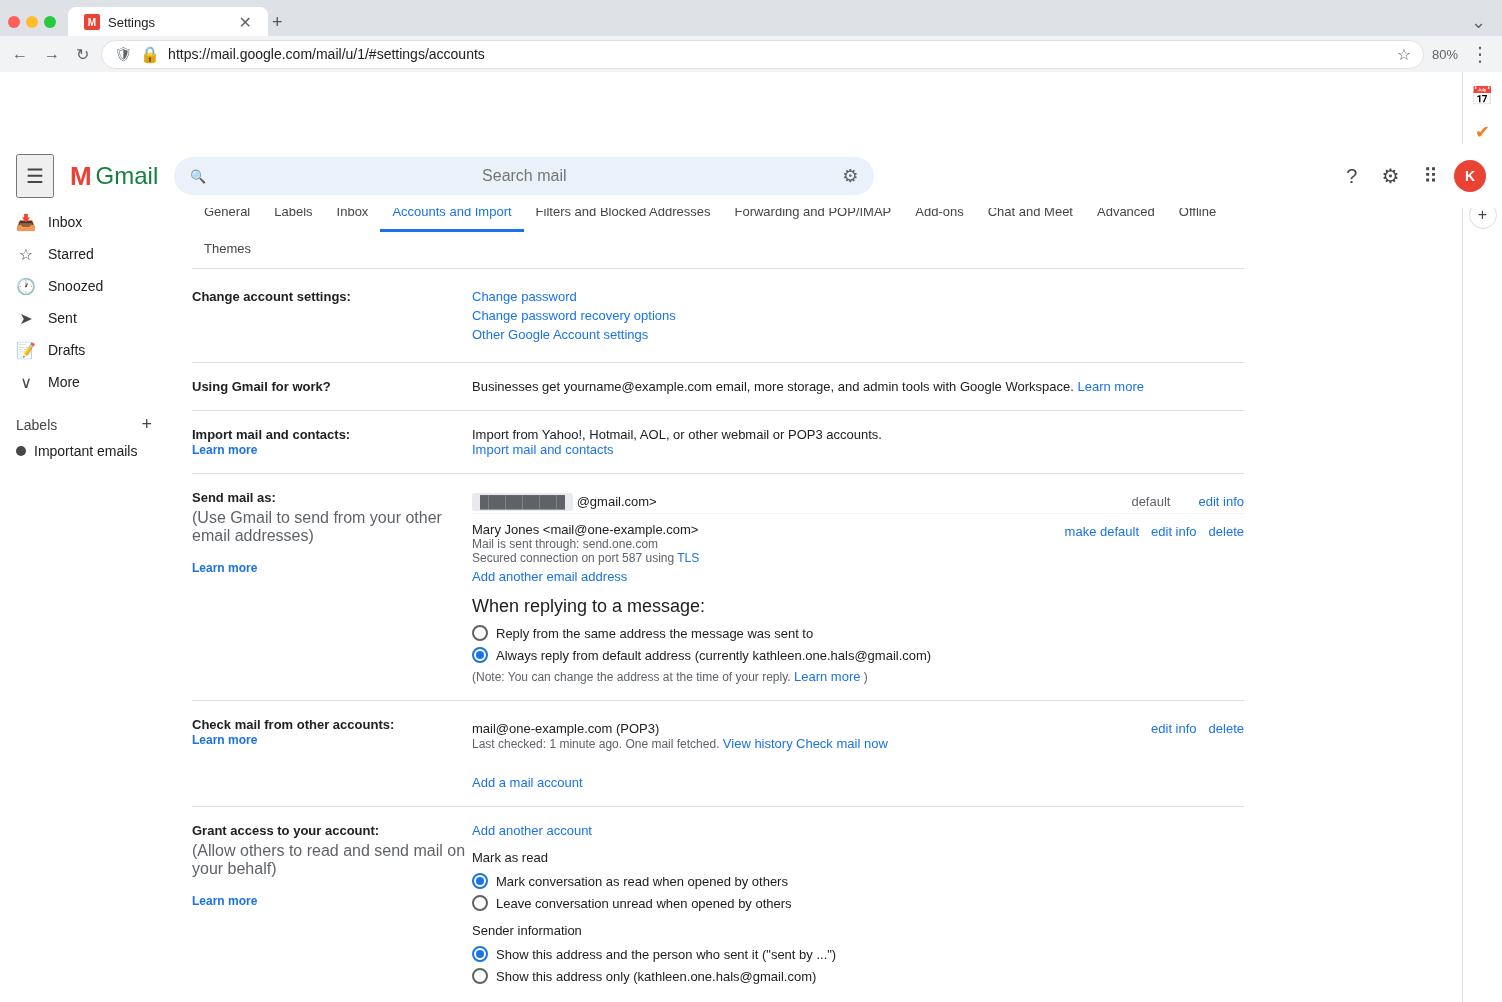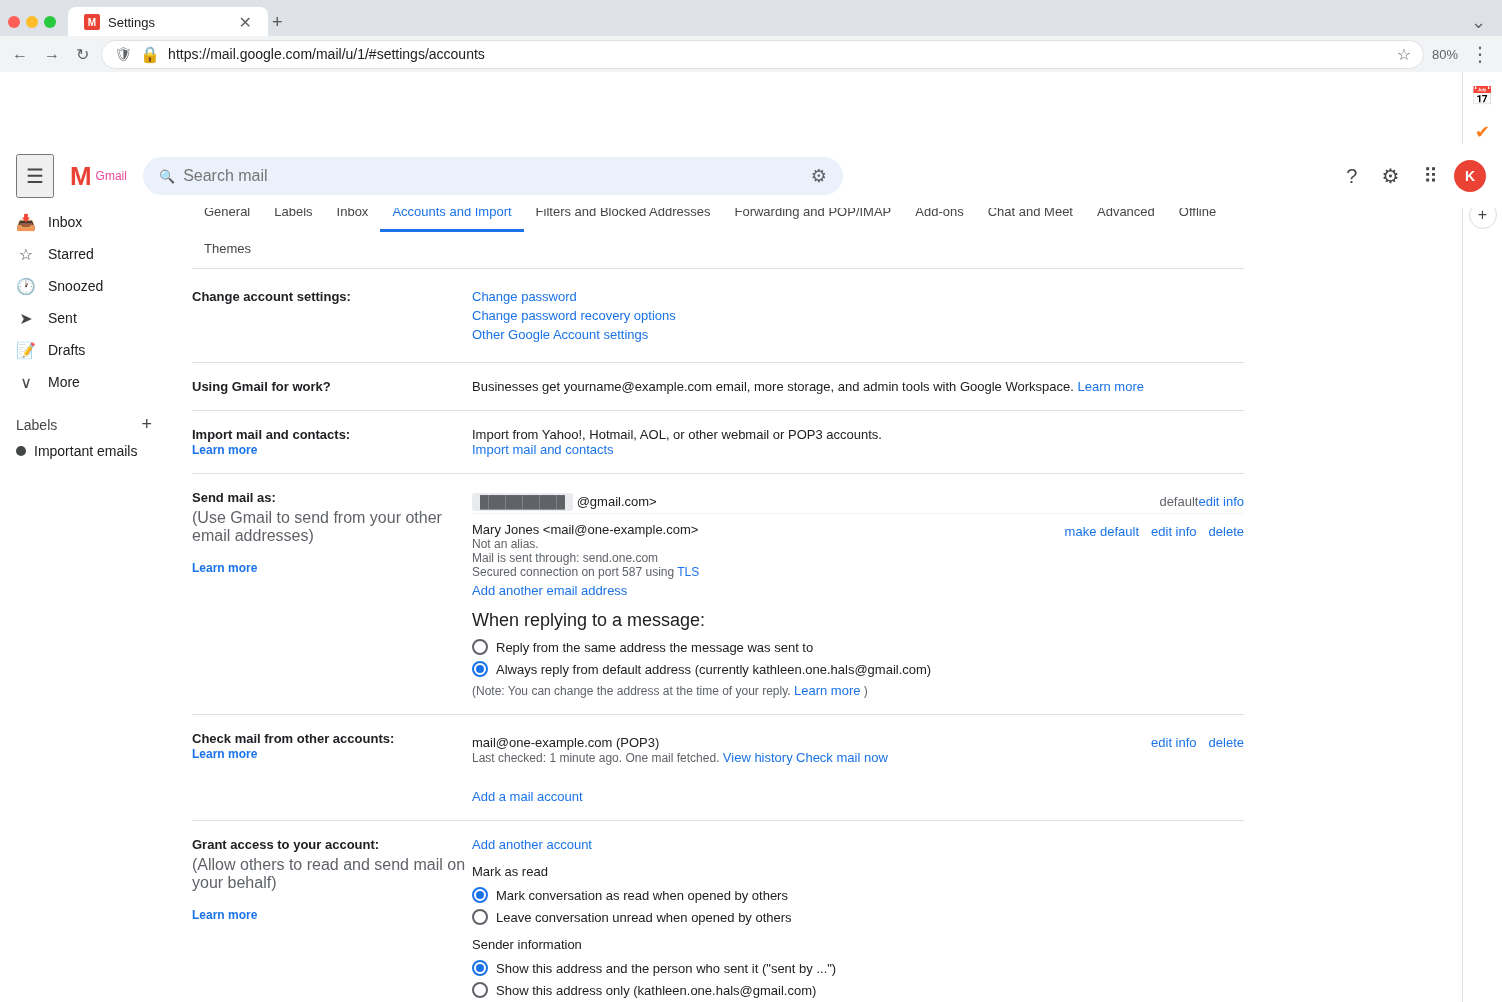--- a/index.html
+++ b/index.html
@@ -36,21 +36,21 @@
     .labels-section { padding: 8px 16px; margin-top: 8px; }
     .labels-header { display: flex; align-items: center; justify-content: space-between; font-size: 14px; color: #444746; font-weight: 500; margin-bottom: 4px; }
     .label-item { display: flex; align-items: center; gap: 8px; padding: 4px 0; cursor: pointer; font-size: 14px; color: #202124; }
     .label-dot { width: 10px; height: 10px; border-radius: 50%; background: #444746; }
 
     
     .top-header { position: absolute; top: 72px; left: 0; right: 0; height: 64px; display: flex; align-items: center; padding: 0 16px; gap: 16px; background: white; z-index: 10; }
     .hamburger { font-size: 20px; cursor: pointer; color: #444746; padding: 8px; }
     .gmail-logo { display: flex; align-items: center; gap: 4px; font-size: 22px; color: #5f6368; }
     .search-bar { flex: 1; max-width: 700px; background: #eaf1fb; border-radius: 24px; display: flex; align-items: center; padding: 8px 16px; gap: 8px; }
-    .search-bar input { background: none; border: none; outline: none; font-size: 16px; flex: 1; color: #202124; }
+    .search-bar input { background: none; border: none; outline: none; font-size: 16px; flex: 1; color: #202124; text-align: center; }
     .header-actions { margin-left: auto; display: flex; align-items: center; gap: 8px; }
     .header-icon-btn { background: none; border: none; cursor: pointer; color: #444746; font-size: 20px; padding: 8px; border-radius: 50%; }
     .avatar { width: 32px; height: 32px; border-radius: 50%; background: #EA4335; color: white; display: flex; align-items: center; justify-content: center; font-size: 14px; font-weight: bold; cursor: pointer; }
 
     
     .main-content { flex: 1; overflow-y: auto; padding-top: 64px; position: relative; }
     .settings-container { padding: 16px 24px; max-width: 1100px; }
     .settings-title { font-size: 22px; font-weight: 400; color: #202124; margin-bottom: 16px; display: flex; align-items: center; justify-content: space-between; }
 
     
@@ -122,21 +122,21 @@
     <button class="nav-btn" style="font-size:20px;">⋮</button>
   </div>
 </div>
 
 <div class="app-container" style="position:relative;">
 
   <div class="top-header">
     <button class="hamburger">☰</button>
     <div class="gmail-logo">
       <span style="color:#EA4335; font-size:26px; font-weight:bold;">M</span>
-      <span style="color:#ec4899; font-size:12px;">Gmail</span>
+      <span style="color:#15803d; font-size:24px;">Gmail</span>
     </div>
     <div class="search-bar">
       <span style="color:#5f6368;">🔍</span>
       <input type="text" placeholder="Search mail" style="">
       <span style="color:#5f6368; margin-left:auto; font-size:18px;">⚙</span>
     </div>
     <div class="header-actions">
       <button class="header-icon-btn">?</button>
       <button class="header-icon-btn">⚙</button>
       <button class="header-icon-btn">⠿</button>
@@ -253,34 +253,33 @@
             <br>
             <a class="learn-more-link">Learn more</a>
           </div>
           <div class="settings-value">
             
             <div style="display:flex; align-items:center; padding:4px 0; border-bottom: 1px solid #f1f3f4;">
               <div style="flex:1; font-size:13px;">
                 <span style="color:#5f6368; background:#e8eaed; padding:2px 8px; border-radius:3px; font-size:12px;">██████████</span>
                 <span> @gmail.com&gt;</span>
               </div>
-              <div style="display:flex; gap:0; align-items:center;">
+              <div style="display:flex; gap:28px; align-items:center;">
                 <span style="color:#5f6368; font-size:13px;">default</span>
                 <a class="link-blue">edit info</a>
               </div>
             </div>
             
             <div style="padding:8px 0 4px 0;">
               <div style="display:flex; align-items:flex-start;">
                 <div style="flex:1;">
                   <div>
                     <span>Mary Jones</span>
                     <span> &lt;</span><span>mail@one-example.com</span><span>&gt;</span>
                   </div>
-                  <div class="note-text">Not an alias.</div>
                   <div class="note-text">Mail is sent through: send.one.com</div>
                   <div class="note-text">
                     <span>Secured connection on port 587 using</span>
                     <a class="tls-link">TLS</a>
                   </div>
                 </div>
                 <div style="display:flex; gap:12px; align-items:center; padding-top:2px;">
                   <a class="link-blue">make default</a>
                   <a class="link-blue">edit info</a>
                   <a class="link-blue">delete</a>

